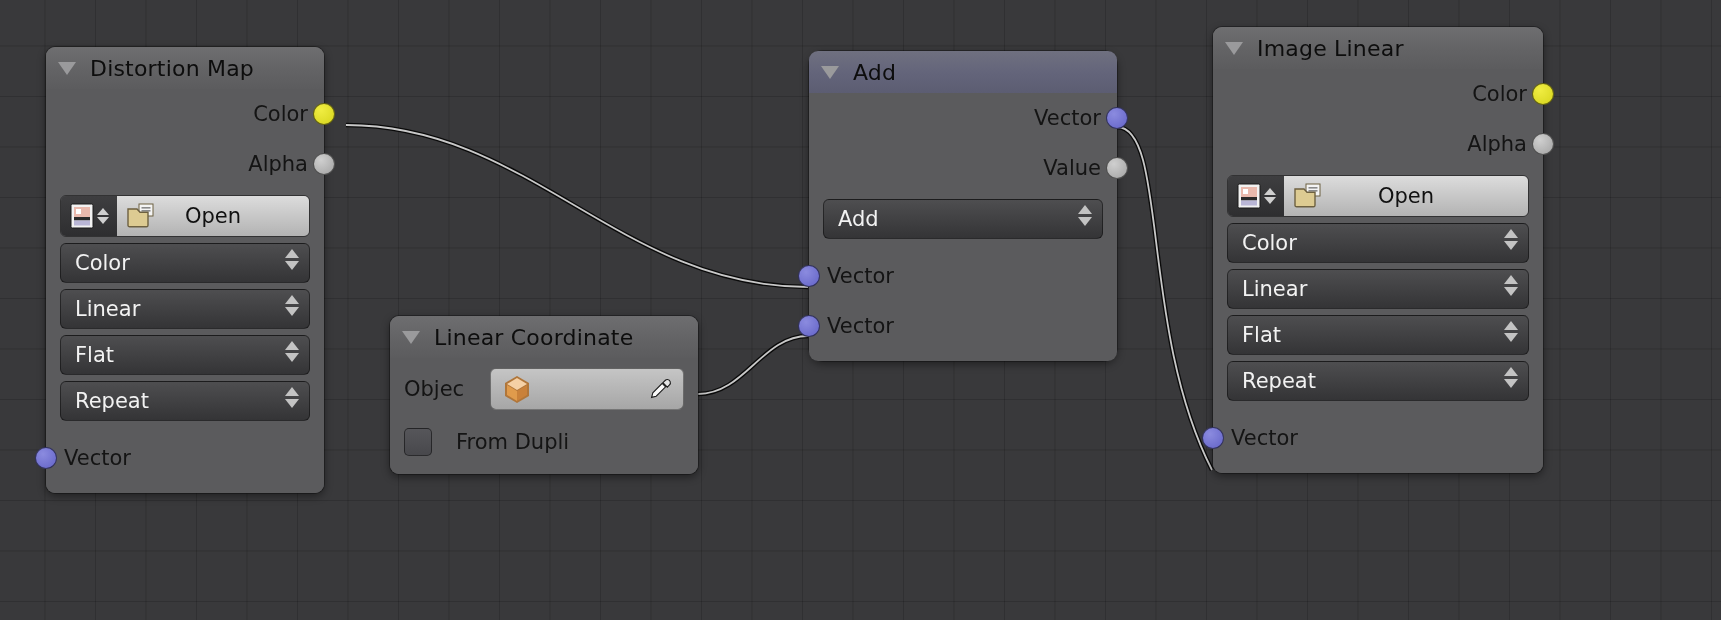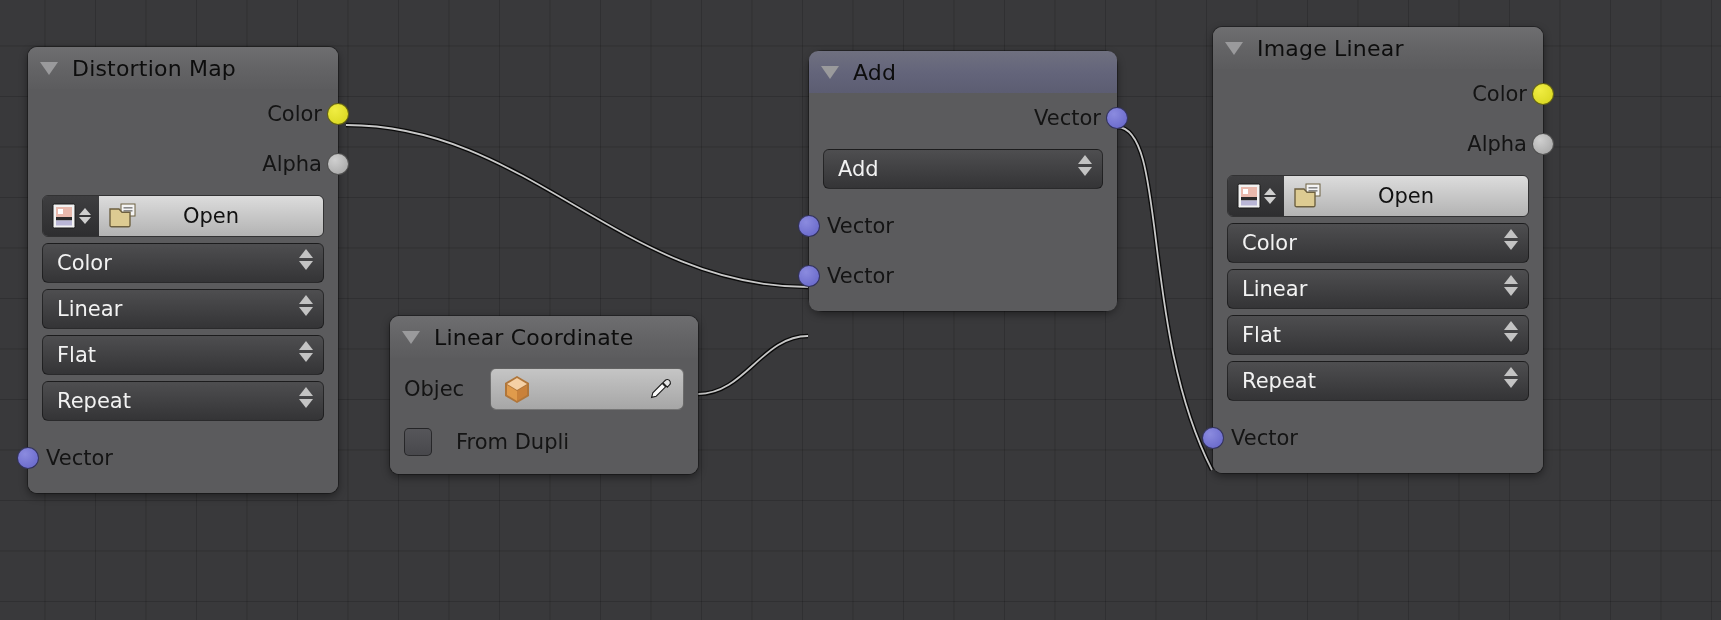--- a/index.html
+++ b/index.html
@@ -161,21 +161,21 @@
     <path d="M 346 125 C 530 125, 620 287, 808 287" fill="none" stroke="#0a0a0a" stroke-width="4.5"></path>
     <path d="M 346 125 C 530 125, 620 287, 808 287" fill="none" stroke="#c8c8c8" stroke-width="1.8"></path>
 
     <path d="M 698 394 C 745 394, 762 336, 808 336" fill="none" stroke="#0a0a0a" stroke-width="4.5"></path>
     <path d="M 698 394 C 745 394, 762 336, 808 336" fill="none" stroke="#c8c8c8" stroke-width="1.8"></path>
 
     <path d="M 1117 127 C 1168 127, 1140 330, 1212 470" fill="none" stroke="#0a0a0a" stroke-width="4.5"></path>
     <path d="M 1117 127 C 1168 127, 1140 330, 1212 470" fill="none" stroke="#c8c8c8" stroke-width="1.8"></path>
   </svg>
 
-  <div class="node" id="node-distortion-map" style="left:28px; top:47px; width:310px;">
+  <div class="node" id="node-distortion-map" style="left:46px; top:47px; width:278px;">
     <div class="node-header gray">
       <span class="collapse-tri"></span>
       <span class="node-title">Distortion Map</span>
     </div>
     <div class="node-body">
 
       <div class="row out">
         <span class="sock-label">Color</span>
         <span class="sock right color"></span>
       </div>
@@ -303,20 +303,24 @@
       <span class="collapse-tri"></span>
       <span class="node-title">Add</span>
     </div>
     <div class="node-body">
 
       <div class="row out">
         <span class="sock-label">Vector</span>
         <span class="sock right vector"></span>
       </div>
 
+      <div class="row out">
+        <span class="sock-label">Value</span>
+        <span class="sock right alpha"></span>
+      </div>
 
       <div class="wrow">
         <div class="enum">
           <span>Add</span>
           <span class="updown">
               <i class="up"></i>
               <i class="down"></i>
             </span>
         </div>
       </div>

